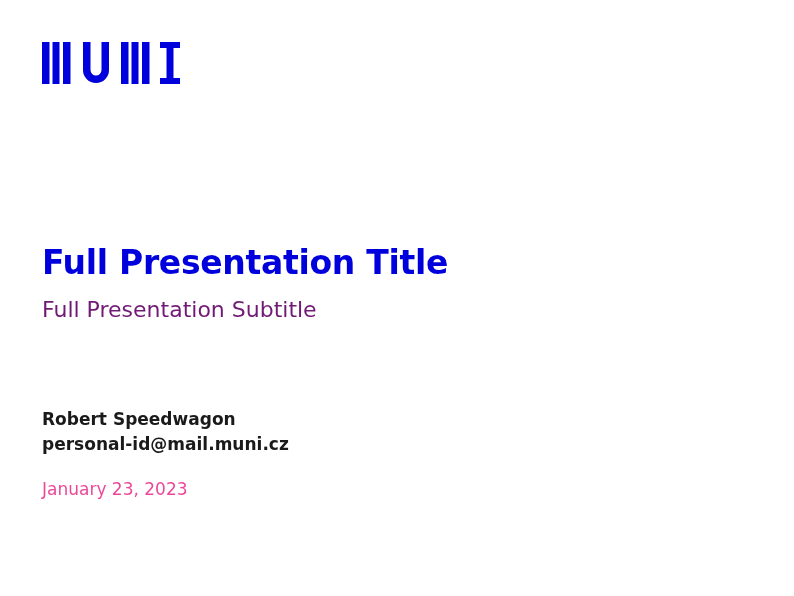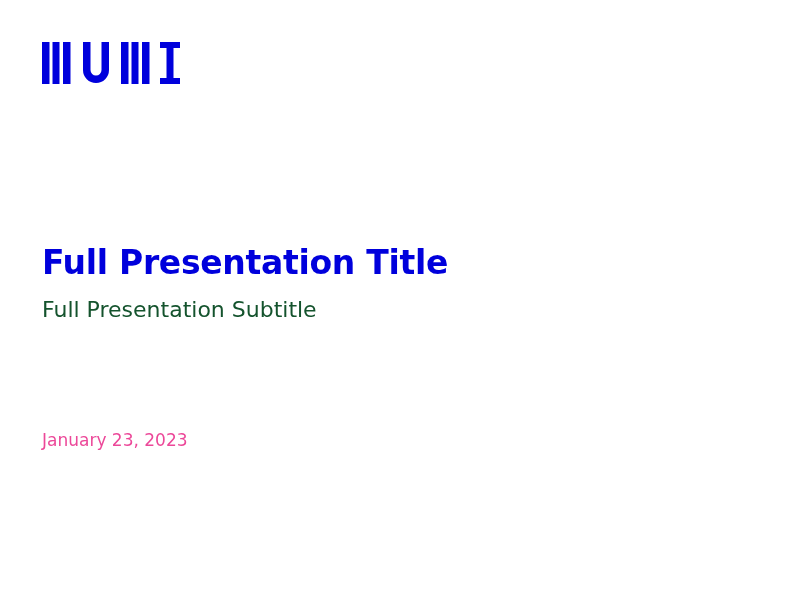--- a/index.html
+++ b/index.html
@@ -49,21 +49,21 @@
     color: #0000dc;
     letter-spacing: -0.3px;
     margin: 0;
     white-space: nowrap;
   }
   .slide-subtitle {
     font-family: "DejaVu Sans", sans-serif;
     font-size: 22px;
     font-weight: normal;
     line-height: 1.2;
-    color: #14532d;
+    color: #701a75;
     margin: 0;
     padding-top: 15px;
     white-space: nowrap;
   }
 
   
   .meta-block {
     position: absolute;
     left: 42px;
     top: 407px;
@@ -125,16 +125,18 @@
       </g>
     </svg>
   </div>
 
   <div class="title-block">
     <h1 class="slide-title">Full Presentation Title</h1>
     <h2 class="slide-subtitle">Full Presentation Subtitle</h2>
   </div>
 
   <div class="meta-block">
+    <p class="author-name">Robert Speedwagon</p>
+    <p class="author-email">personal-id@mail.muni.cz</p>
     <p class="date">January 23, 2023</p>
   </div>
 
 </div>
 
 </body></html>

